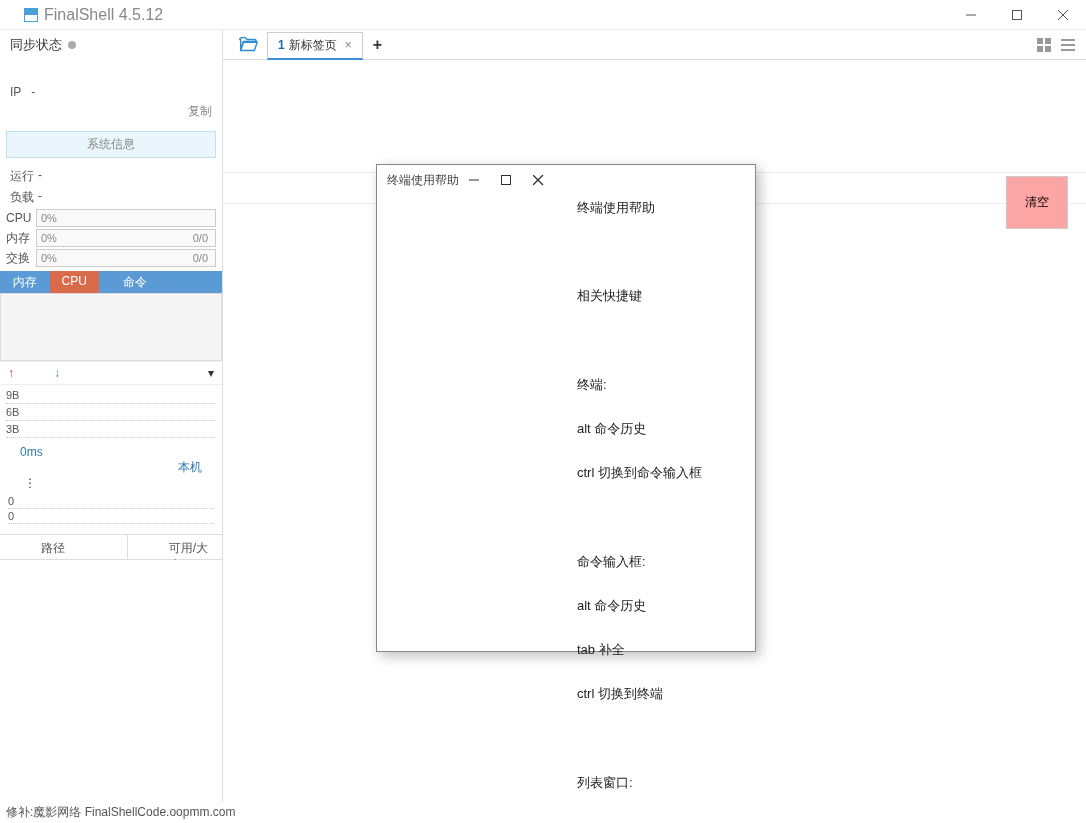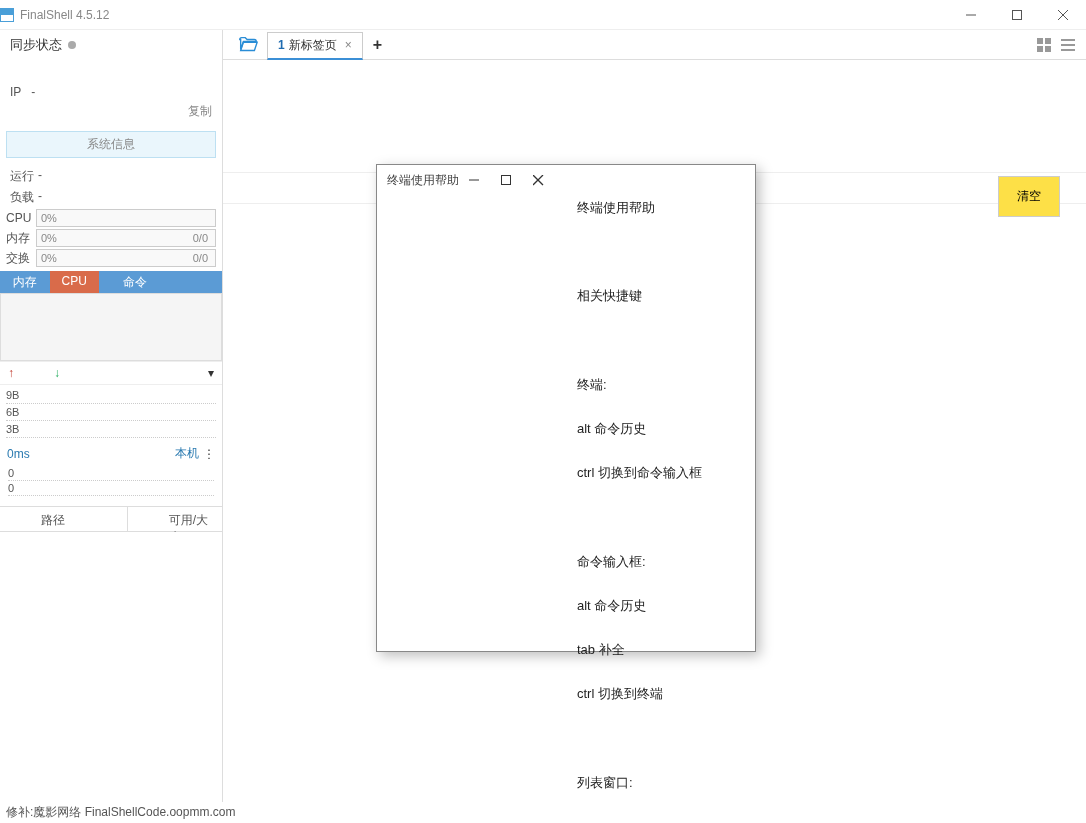--- a/index.html
+++ b/index.html
@@ -1,19 +1,19 @@
 <!DOCTYPE html>
 <html><head>
 <meta charset="utf-8">
 <style>
 * { box-sizing: border-box; margin: 0; padding: 0; }
 body { font-family: "Microsoft YaHei", sans-serif; font-size: 12px; color: #333; background: #fff; width: 1086px; height: 823px; overflow: hidden; position: relative; }
 
 
-.titlebar { height: 30px; background: #fff; border-bottom: 1px solid #eee; display: flex; align-items: center; padding-left: 0; color: #888; font-size: 12px; }
+.titlebar { height: 30px; background: #fff; border-bottom: 1px solid #eee; display: flex; align-items: center; padding-left: 24px; color: #888; font-size: 16px; }
 .titlebar-icon { width: 14px; height: 14px; margin-right: 6px; background: linear-gradient(to bottom, #4a9fd8 50%, #fff 50%); border: 1px solid #4a9fd8; }
 .titlebar-controls { margin-left: auto; display: flex; }
 .titlebar-btn { width: 46px; height: 30px; display: flex; align-items: center; justify-content: center; color: #666; }
 
 
 .main { display: flex; height: 776px; }
 .sidebar { width: 223px; border-right: 1px solid #ddd; display: flex; flex-direction: column; overflow: hidden; }
 .content { flex: 1; display: flex; flex-direction: column; background: #fff; position: relative; }
 
 
@@ -35,21 +35,21 @@
 .mini-tab.cmd { background: #5b9bd5; color: #fff; text-align: left; padding-left: 24px; flex: 2; }
 .graph-area { height: 68px; background: #f5f5f5; border: 1px solid #ddd; margin: 0; }
 
 .net-row { display: flex; align-items: center; padding: 4px 8px; border-top: 1px solid #eee; border-bottom: 1px solid #eee; }
 .arrow-up { color: #c0392b; font-weight: bold; }
 .arrow-down { color: #27ae60; font-weight: bold; margin-left: 40px; }
 .net-drop { margin-left: auto; color: #333; }
 .graph-lines { height: 56px; padding: 2px 6px; font-size: 11px; color: #555; }
 .graph-lines div { border-bottom: 1px dotted #ccc; line-height: 16px; }
 
-.ping-row { display: flex; align-items: center; padding: 4px 7px; color: #2a7ab0; }
+.ping-row { display: flex; padding: 4px 20px; color: #2a7ab0; flex-direction: column; }
 .ping-host { margin-left: auto; color: #2a7ab0; }
 .ping-drop { color: #333; margin-left: 4px; }
 .ping-vals { padding: 0 8px 6px; font-size: 11px; color: #555; }
 .ping-vals div { border-bottom: 1px dotted #ccc; line-height: 14px; }
 
 .path-header { display: flex; border-top: 1px solid #ddd; border-bottom: 1px solid #ddd; height: 26px; margin-top:4px; }
 .path-col { flex: 1; padding: 5px; border-right: 1px solid #ddd; color: #555; margin-left: 36px; }
 .path-col:last-child { border-right: none; flex:0.6; }
 .path-body { flex: 1; background: #fff; }
 
@@ -57,21 +57,21 @@
 .tabbar { height: 30px; display: flex; align-items: center; border-bottom: 1px solid #ddd; padding: 0 6px; background:#fff; }
 .folder-icon { width: 22px; height: 22px; margin: 0 8px; }
 .page-tab { display: flex; align-items: center; padding: 0 10px; height: 28px; border: 1px solid #ccc; border-bottom: 2px solid #3b8fd6; background: #fff; margin-top:2px; font-size:12px; }
 .page-tab .tabnum { color:#1f6bb0; margin-right:4px; font-weight:bold;}
 .page-tab .close-x { margin-left: 8px; color: #888; cursor: pointer; }
 .add-tab { margin-left: 10px; font-size: 16px; font-weight: bold; color: #333; cursor: pointer; }
 .tabbar-right { margin-left: auto; display: flex; gap: 8px; padding-right: 4px; }
 .view-icon { width: 16px; height: 16px; color: #888; }
 
 .content-body { flex: 1; position: relative; background: #fff; }
-.clear-btn { position: absolute; right: 26px; top: 0px; padding: 11px 18px; border: 1px solid #ccc; background: #fde047; cursor: pointer; font-size:12px; }
+.clear-btn { position: absolute; right: 18px; top: 0px; padding: 17px 18px; border: 1px solid #ccc; background: #fca5a5; cursor: pointer; font-size:12px; }
 
 
 .dialog { position: absolute; left: 376px; top: 164px; width: 380px; height: 488px; background: #fff; border: 1px solid #888; box-shadow: 4px 4px 12px rgba(0,0,0,.25); display: flex; flex-direction: row; }
 .dialog-title { height: 30px; display: flex; align-items: center; padding: 0 10px; font-size: 12px; color: #444; }
 .dialog-controls { margin-left: auto; display: flex; gap: 2px; }
 .dlg-btn { width: 30px; height: 24px; display: flex; align-items: center; justify-content: center; color: #333; cursor: pointer; }
 .dialog-body { flex: 1; padding: 10px 14px; font-size: 13px; color: #222; line-height: 1.7; white-space: pre-line; position:relative; }
 
 
 .statusbar { position: absolute; bottom: 0; left: 0; padding: 2px 6px; font-size: 12px; color: #555; background:#fff; }

